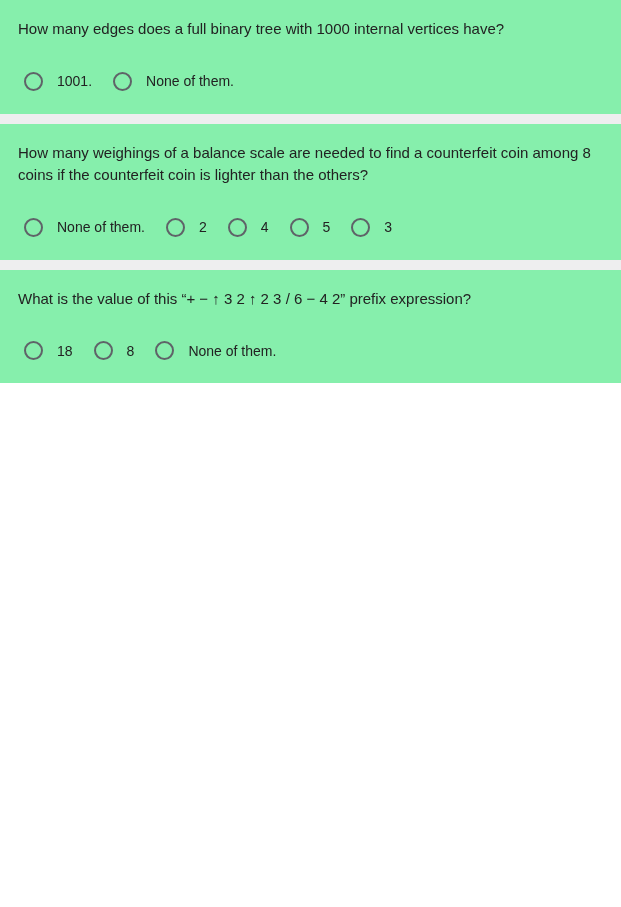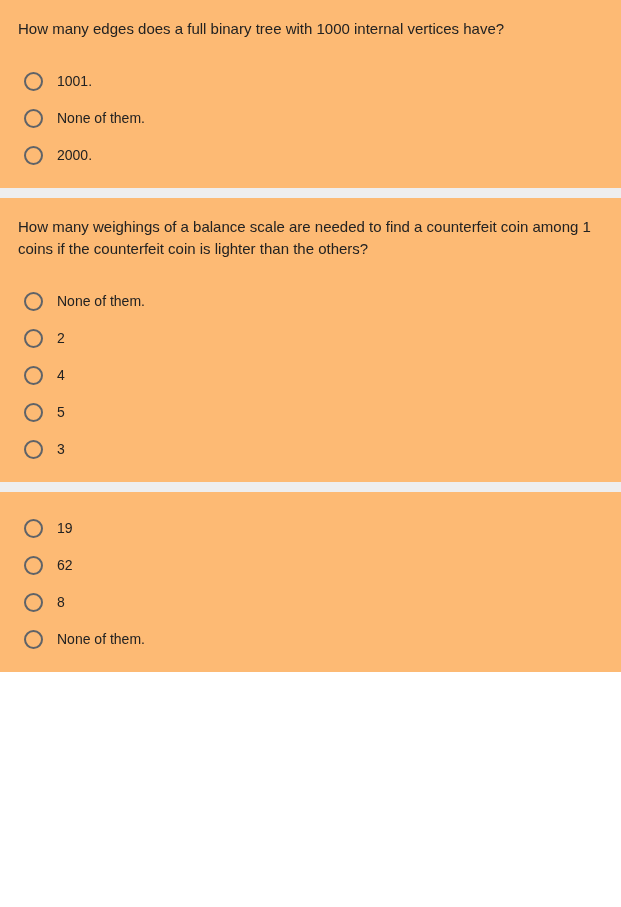--- a/index.html
+++ b/index.html
@@ -8,31 +8,32 @@
       box-sizing: border-box;
     }
     body {
       font-family: Arial, Helvetica, sans-serif;
       background: #ffffff;
       width: 621px;
       color: #222222;
     }
     .question-block {
       padding: 18px 18px 14px 18px;
-      background: #fdba74;
+      background: #86efac;
     }
     .question-text {
       font-size: 15px;
       line-height: 1.5;
       color: #222222;
       margin-bottom: 22px;
     }
     .options {
       display: flex;
-      flex-direction: column;
+      flex-direction: row;
+      gap: 9px;
     }
     .option {
       display: flex;
       align-items: center;
       padding: 9px 6px;
       cursor: pointer;
     }
     .radio-circle {
       width: 19px;
       height: 19px;
@@ -58,31 +59,27 @@
   <div class="question-text">How many edges does a full binary tree with 1000 internal vertices have?</div>
   <div class="options">
     <div class="option">
       <div class="radio-circle"></div>
       <span class="option-label">1001.</span>
     </div>
     <div class="option">
       <div class="radio-circle"></div>
       <span class="option-label">None of them.</span>
     </div>
-    <div class="option">
-      <div class="radio-circle"></div>
-      <span class="option-label">2000.</span>
-    </div>
   </div>
 </div>
 
 <div class="separator"></div>
 
 <div class="question-block">
-  <div class="question-text">How many weighings of a balance scale are needed to find a counterfeit coin among 1 coins if the counterfeit coin is lighter than the others?</div>
+  <div class="question-text">How many weighings of a balance scale are needed to find a counterfeit coin among 8 coins if the counterfeit coin is lighter than the others?</div>
   <div class="options">
     <div class="option">
       <div class="radio-circle"></div>
       <span class="option-label">None of them.</span>
     </div>
     <div class="option">
       <div class="radio-circle"></div>
       <span class="option-label">2</span>
     </div>
     <div class="option">
@@ -96,28 +93,25 @@
     <div class="option">
       <div class="radio-circle"></div>
       <span class="option-label">3</span>
     </div>
   </div>
 </div>
 
 <div class="separator"></div>
 
 <div class="question-block">
+  <div class="question-text">What is the value of this “+ − ↑ 3 2 ↑ 2 3 / 6 − 4 2” prefix expression?</div>
   <div class="options">
     <div class="option">
       <div class="radio-circle"></div>
-      <span class="option-label">19</span>
-    </div>
-    <div class="option">
-      <div class="radio-circle"></div>
-      <span class="option-label">62</span>
+      <span class="option-label">18</span>
     </div>
     <div class="option">
       <div class="radio-circle"></div>
       <span class="option-label">8</span>
     </div>
     <div class="option">
       <div class="radio-circle"></div>
       <span class="option-label">None of them.</span>
     </div>
   </div>

